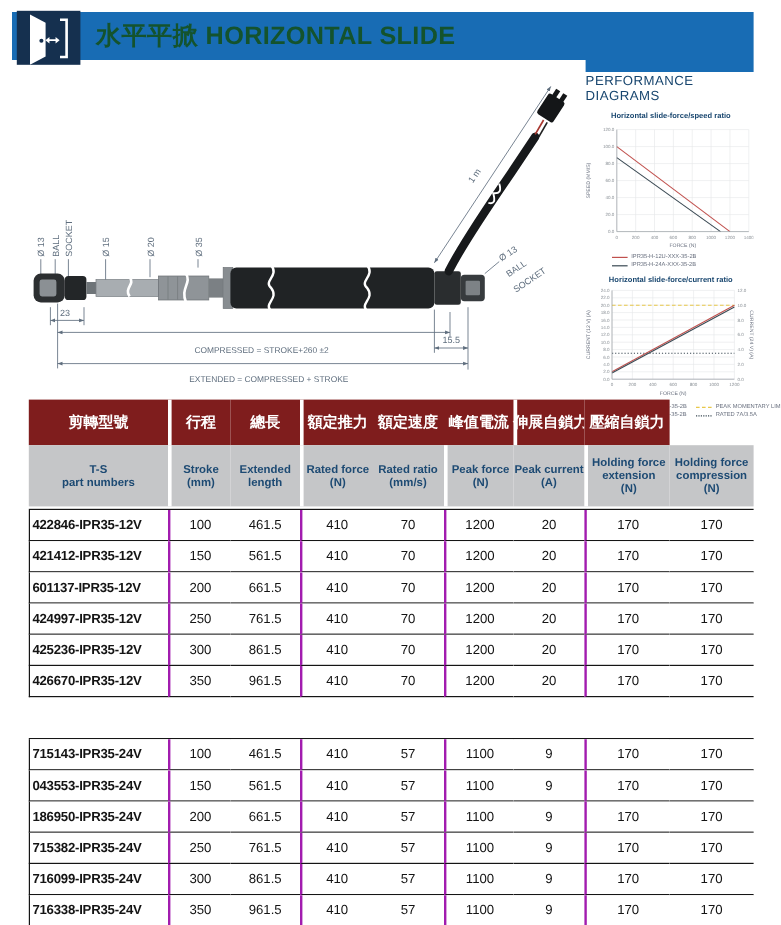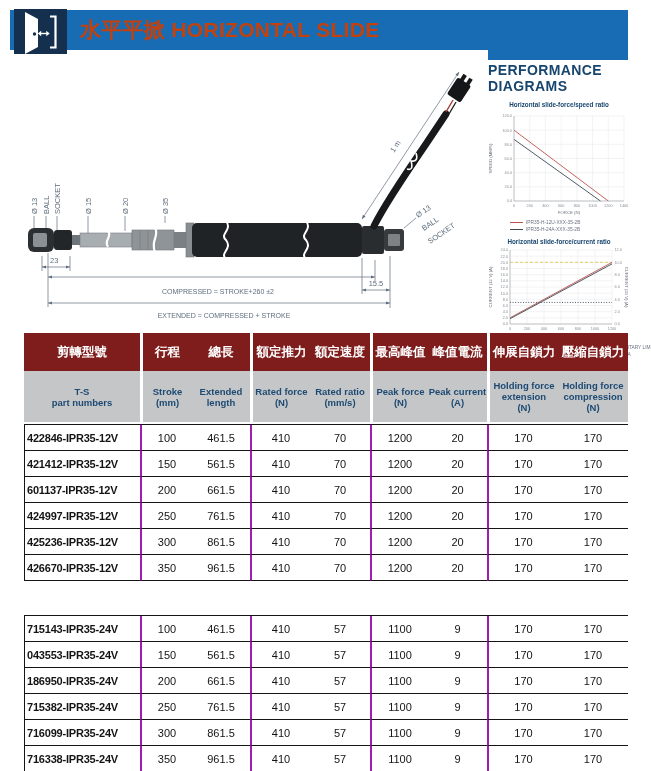--- a/index.html
+++ b/index.html
@@ -3,25 +3,25 @@
 <meta charset="utf-8">
 <style>
   *{box-sizing:border-box;margin:0;padding:0}
   html,body{width:651px;height:771px;background:#fff;font-family:"Liberation Sans",sans-serif;overflow:hidden}
   .page{position:relative;width:651px;height:771px;background:#fff}
 
   
   .band{position:absolute;left:10px;top:10px;width:618px;height:40px;background:#186cb4}
   .band2{position:absolute;left:488px;top:50px;width:140px;height:10px;background:#186cb4}
   .logo{position:absolute;left:14px;top:9px;width:53px;height:45px;background:#15304f}
-  .title{position:absolute;left:80px;top:16px;color:#c2410c;font-size:21px;font-weight:bold;letter-spacing:.3px;white-space:nowrap}
+  .title{position:absolute;left:80px;top:16px;color:#14532d;font-size:21px;font-weight:bold;letter-spacing:.3px;white-space:nowrap}
 
   
   .perf{position:absolute;left:488px;top:62px;width:142px}
-  .perf-heading{font-size:14px;font-weight:bold;color:#17456e;letter-spacing:.4px;margin-bottom:7px}
+  .perf-heading{font-size:11px;font-weight:normal;color:#17456e;letter-spacing:.4px;margin-bottom:7px}
   .chart-title{font-size:6.3px;font-weight:bold;color:#17456e;text-align:center;margin-bottom:1px}
   svg.chart{display:block}
   .tick{font-size:3.8px;fill:#8a9096}
   .axlab{font-size:4.3px;fill:#6b7280}
   .legend{margin:2px 0 5px 22px}
   .legend.grid2{display:grid;grid-template-columns:auto auto;column-gap:8px;margin-left:14px}
   .leg-item{display:flex;align-items:center;gap:3px;font-size:4.8px;color:#6b7280;line-height:7px;white-space:nowrap}
   .leg-sw{width:13px;border-top:1.2px solid #000;flex:none}
   .leg-sw.dashed{border-top-style:dashed}
   .leg-sw.dotted{border-top-style:dotted}
@@ -274,21 +274,20 @@
     </div>
   </div>
 
   <div class="tables">
     <div class="grid9 thead-zh">
       <div class="th">剪轉型號</div>
       <div class="th gsep">行程</div>
       <div class="th">總長</div>
       <div class="th gsep">額定推力</div>
       <div class="th">額定速度</div>
-      <div class="th gsep">最高峰值</div>
       <div class="th">峰值電流</div>
       <div class="th gsep">伸展自鎖力</div>
       <div class="th">壓縮自鎖力</div>
     </div>
     <div class="grid9 thead-en">
       <div class="th">T-S
 part numbers</div>
       <div class="th gsep">Stroke
 (mm)</div>
       <div class="th">Extended

